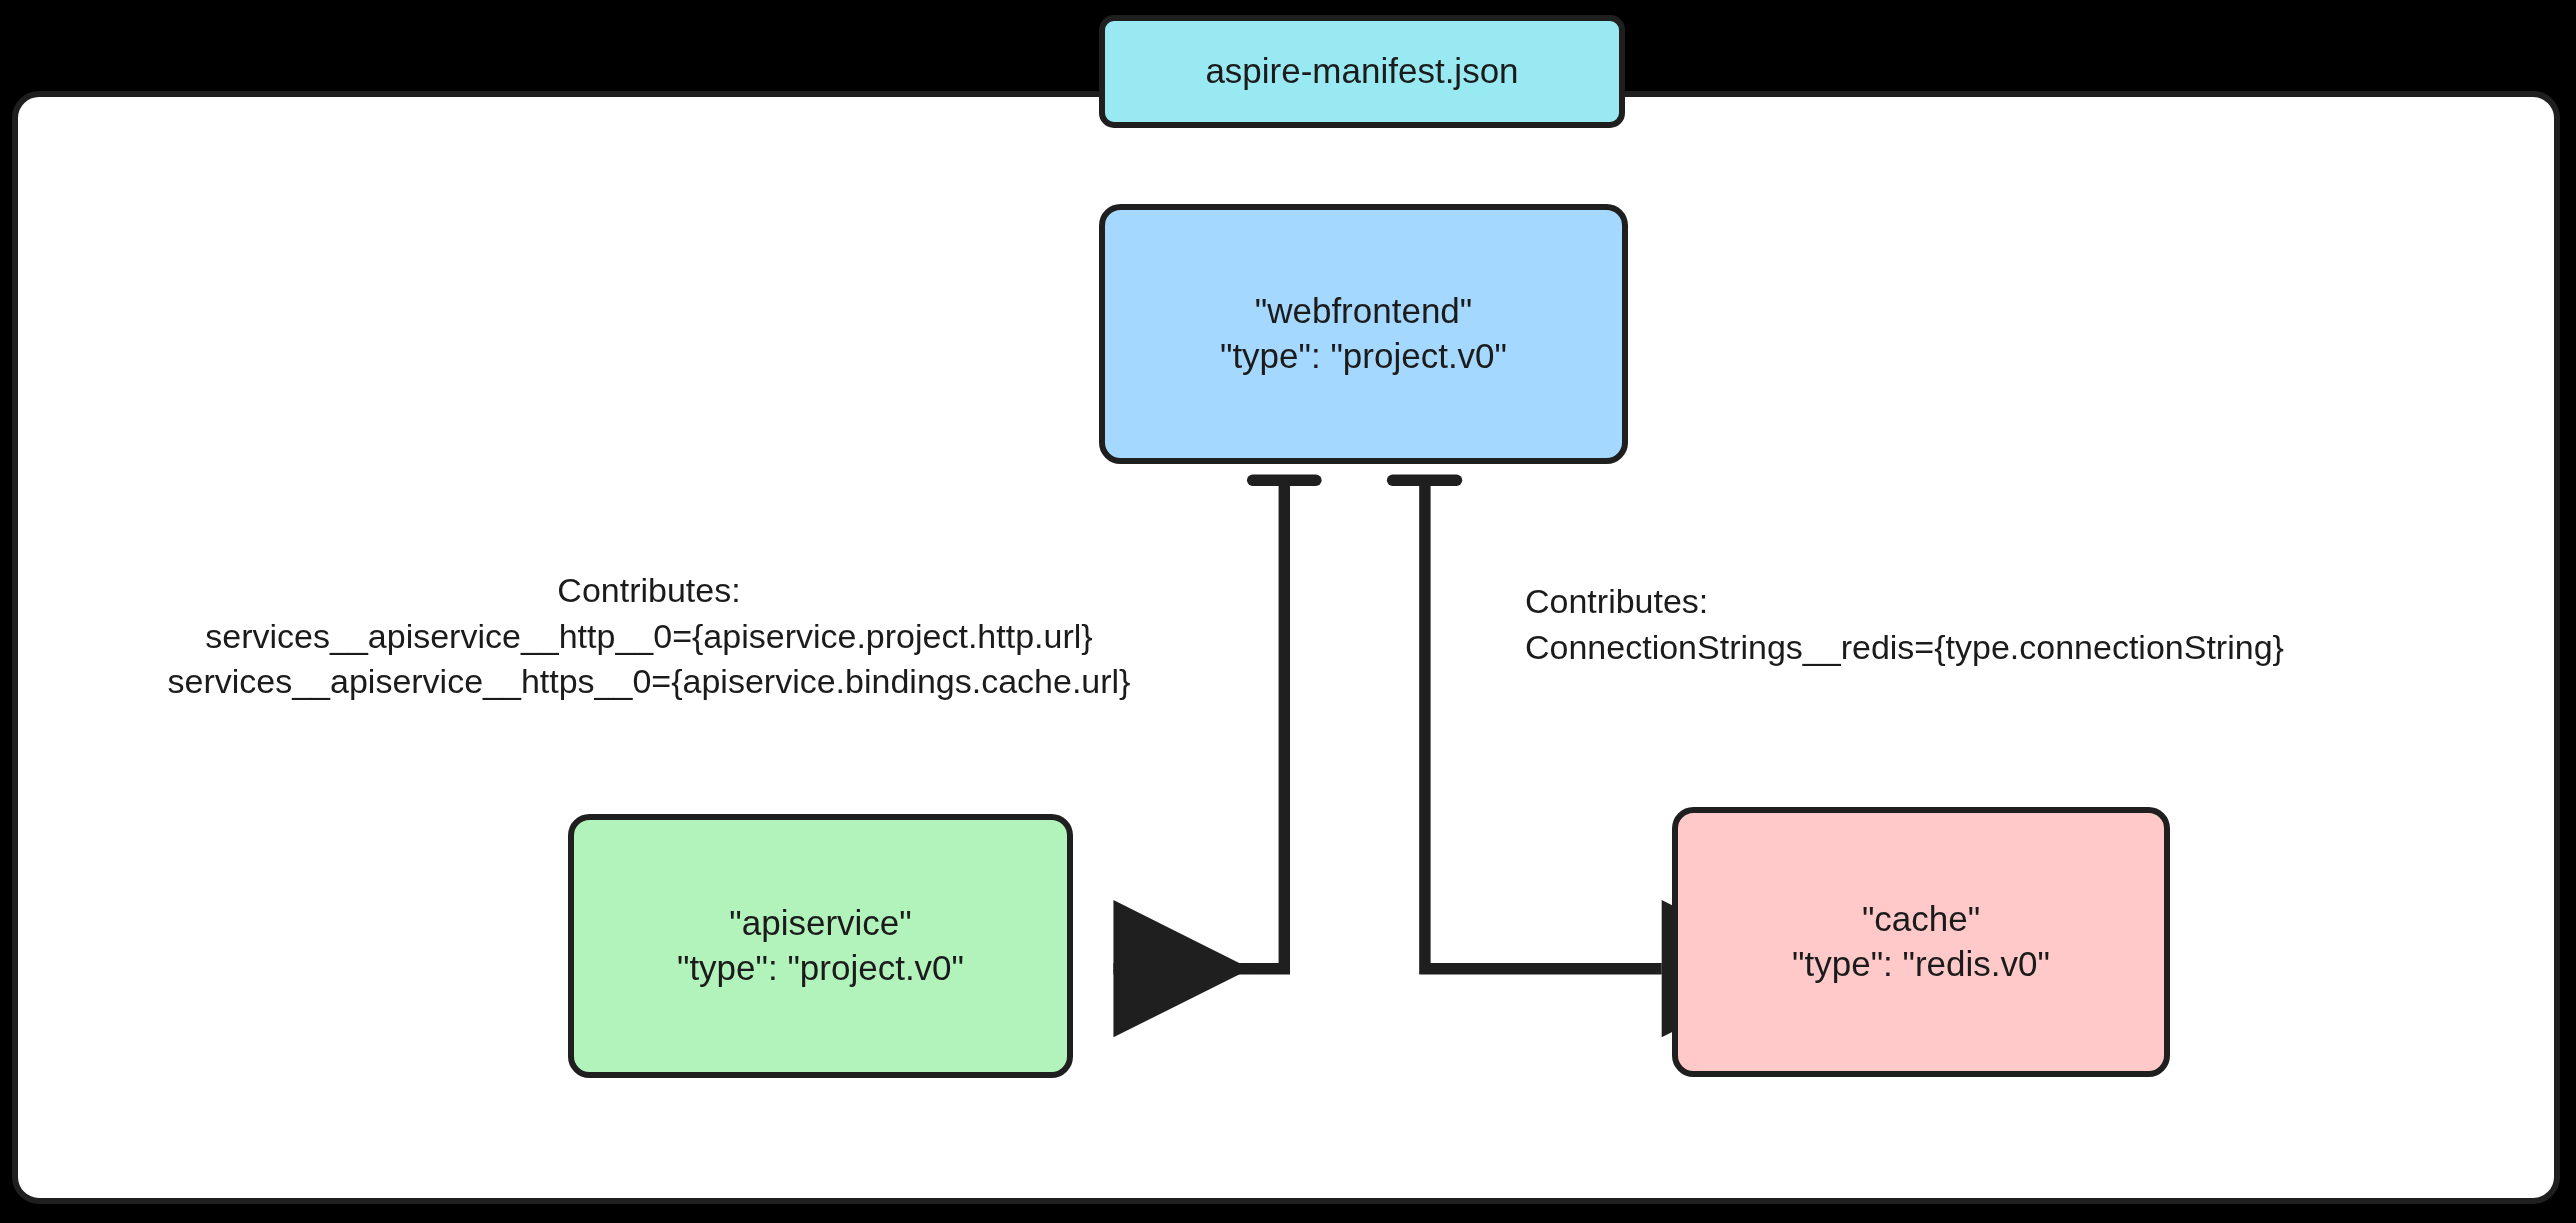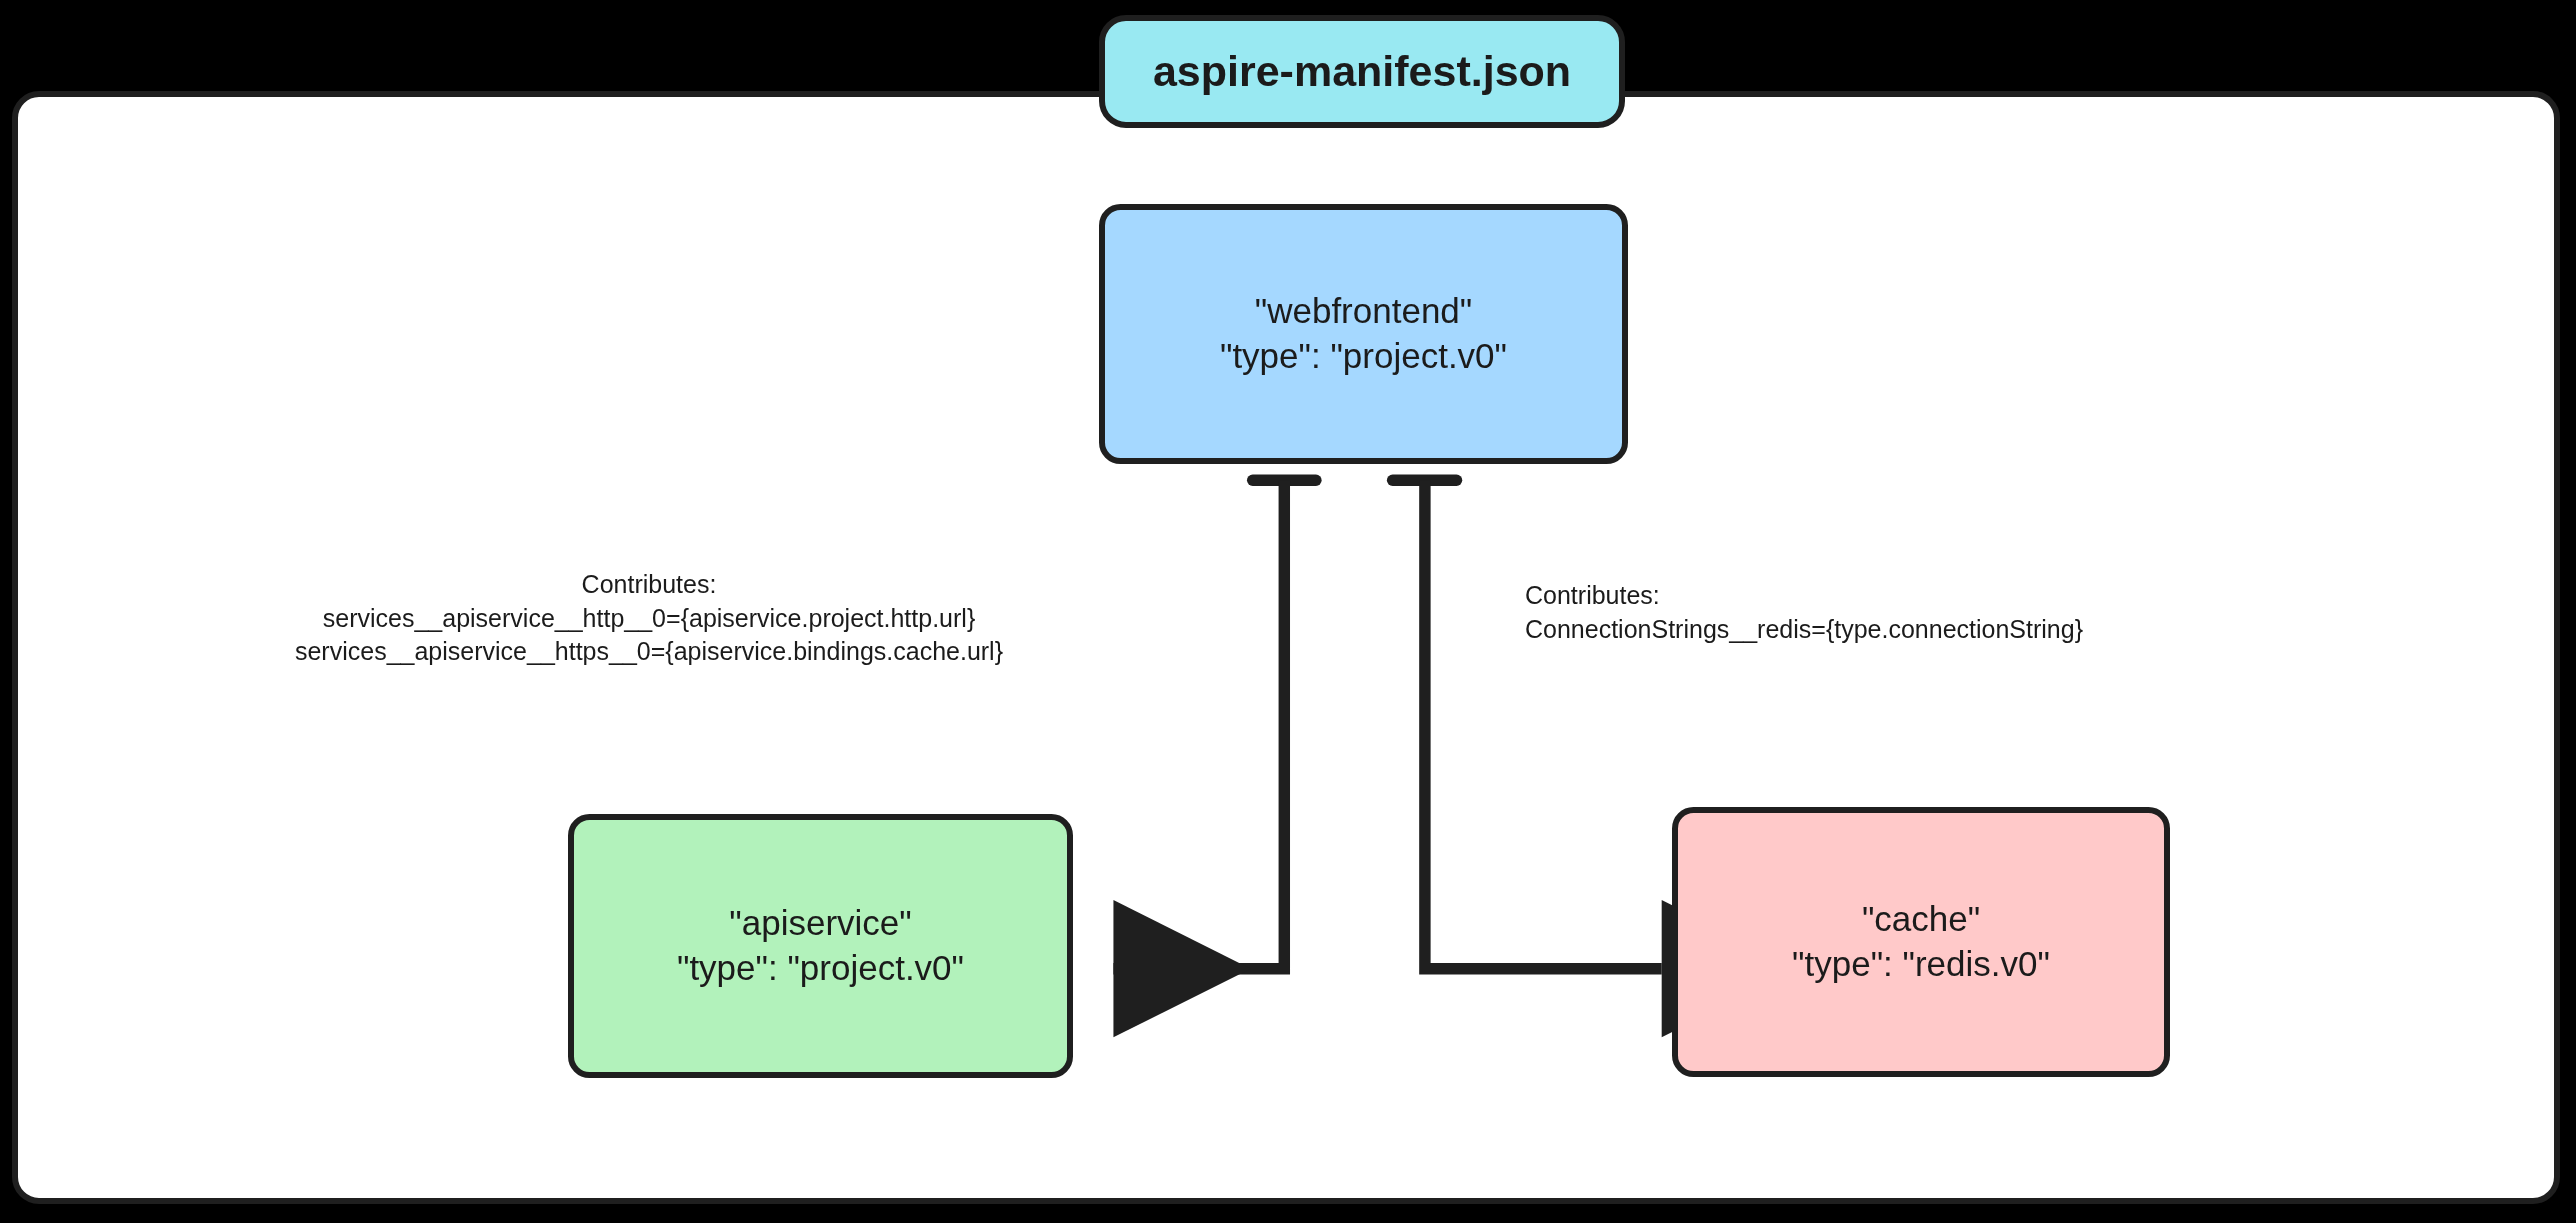--- a/index.html
+++ b/index.html
@@ -62,24 +62,23 @@
     line-height: 1.28;
   }
 
   
   .title-box {
     left: 1099px;
     top: 15px;
     width: 526px;
     height: 113px;
     background: #99e9f2;
-    border-radius: 27px;
-    font-size: 43px;
+    border-radius: 15px;
+    font-size: 35px;
     z-index: 5;
-    font-weight: bold;
   }
 
   .node-webfrontend {
     left: 1099px;
     top: 204px;
     width: 529px;
     height: 260px;
     background: #a5d8ff;
     font-size: 35px;
   }
@@ -99,21 +98,21 @@
     width: 498px;
     height: 270px;
     background: #ffc9c9;
     font-size: 35px;
   }
 
   
   .edge-label {
     position: absolute;
     color: #1b1b1b;
-    font-size: 25px;
+    font-size: 34px;
     line-height: 1.34;
     white-space: nowrap;
   }
   .edge-label-left {
     left: 77px;
     top: 568px;
     width: 1144px;
     text-align: center;
   }
   .edge-label-left .l0 { text-align: center; }

